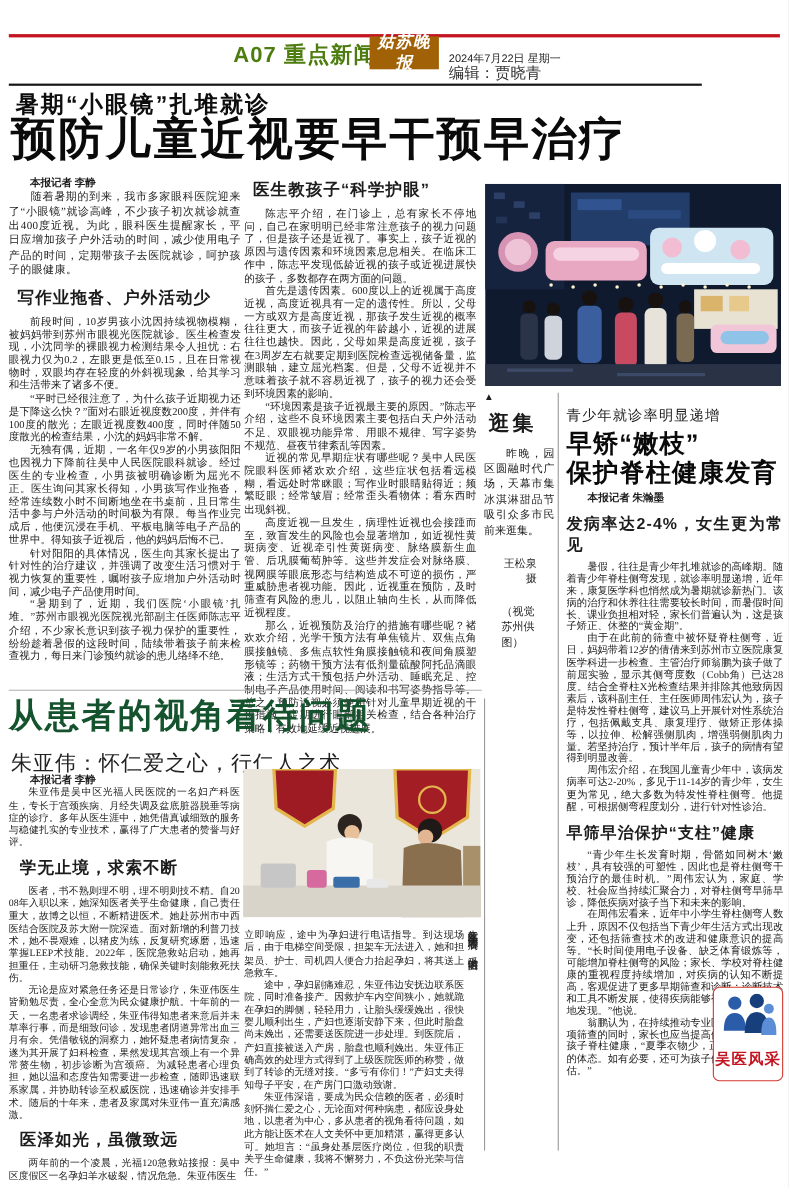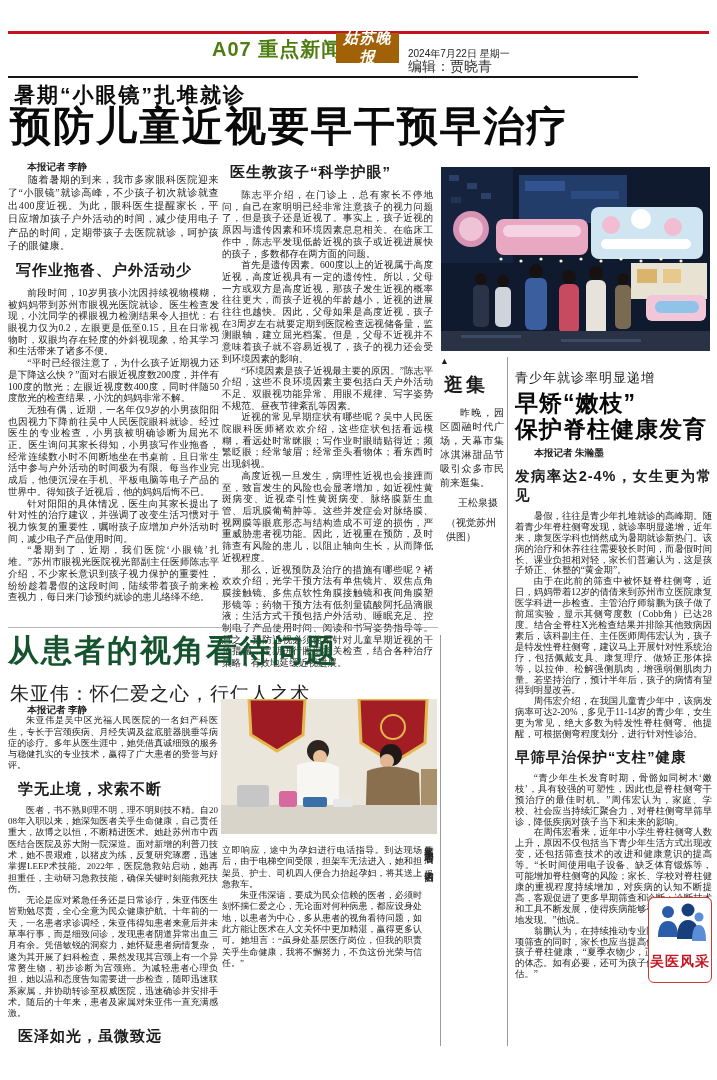--- a/index.html
+++ b/index.html
@@ -28,21 +28,21 @@
       letter-spacing:1px;margin:9px 0 7px 0;padding-left:8px;}
   .col-left{left:8px;top:161px;width:211px;}
   .col-mid{left:222px;top:161px;width:211px;}
   
   .market-photo{left:441px;top:167px;width:269px;height:184px;overflow:hidden;}
   .sidebar{left:440px;top:356px;width:64px;text-align:justify;}
   .sidebar .marker{font-size:9px;line-height:10px;}
   .sidebar .label{font-family:Liberation Sans, sans-serif;font-weight:bold;font-size:19px;
                   letter-spacing:3px;margin:6px 0 8px 4px;}
   .sidebar .cap{font-size:10px;line-height:14px;text-indent:2em;word-break:break-all;margin:0;}
-  .sidebar .credit{font-size:10px;line-height:14px;text-align:right;margin:6px;}
+  .sidebar .credit{font-size:10px;line-height:14px;text-align:right;margin:16px;}
   .vrule-a{left:507px;top:357px;width:1px;height:689px;background:#9a9a9a;}
   
   .spine{left:515px;top:369px;width:197px;text-align:justify;}
   .spine .kick{font-size:13px;letter-spacing:1px;margin:0 0 3px 0;font-family:"Liberation Sans",sans-serif;}
   .spine h2{font-family:"Liberation Sans",sans-serif;font-weight:bold;font-size:23px;
             line-height:26px;letter-spacing:1px;margin:0 0 6px 0;color:#0a0a0a;}
   .spine .byline{font-size:9.6px;margin-bottom:2px;}
   .spine p{margin:0;text-indent:2em;font-size:9.4px;line-height:10.9px;word-break:break-all;}
   .spine .h3{font-size:14.5px;padding-left:0;margin:8px 0 6px 0;}
   
@@ -197,20 +197,21 @@
   <div class="abs doc-headline sans">从患者的视角看待问题</div>
   <div class="abs doc-subhead">朱亚伟：怀仁爱之心，行仁人之术</div>
 
   <div class="abs doc-col doc-col1">
     <p class="byline">本报记者 李静</p>
     <p>朱亚伟是吴中区光福人民医院的一名妇产科医生，专长于宫颈疾病、月经失调及盆底脏器脱垂等病症的诊疗。多年从医生涯中，她凭借真诚细致的服务与稳健扎实的专业技术，赢得了广大患者的赞誉与好评。</p>
     <div class="h3">学无止境，求索不断</div>
     <p>医者，书不熟则理不明，理不明则技不精。自2008年入职以来，她深知医者关乎生命健康，自己责任重大，故博之以恒，不断精进医术。她赴苏州市中西医结合医院及苏大附一院深造。面对新增的利普刀技术，她不畏艰难，以猪皮为练，反复研究琢磨，迅速掌握LEEP术技能。2022年，医院急救站启动，她再担重任，主动研习急救技能，确保关键时刻能救死扶伤。</p>
     <p>无论是应对紧急任务还是日常诊疗，朱亚伟医生皆勤勉尽责，全心全意为民众健康护航。十年前的一天，一名患者求诊调经，朱亚伟得知患者来意后并未草率行事，而是细致问诊，发现患者阴道异常出血三月有余。凭借敏锐的洞察力，她怀疑患者病情复杂，遂为其开展了妇科检查，果然发现其宫颈上有一个异常赘生物，初步诊断为宫颈癌。为减轻患者心理负担，她以温和态度告知需要进一步检查，随即迅速联系家属，并协助转诊至权威医院，迅速确诊并安排手术。随后的十年来，患者及家属对朱亚伟一直充满感激。</p>
     <div class="h3">医泽如光，虽微致远</div>
+    <p>两年前的一个凌晨，光福120急救站接报：吴中区度假区一名孕妇羊水破裂，情况危急。朱亚伟医生</p>
   </div>
 
   <div class="abs doc-photo">
     <svg width="216" height="135" viewBox="0 0 216 135" xmlns="http://www.w3.org/2000/svg">
       <rect width="216" height="135" fill="#ebe6db"></rect>
       <path d="M28 0 L84 0 L82 36 L56 52 L30 36 Z" fill="#9e1b23" stroke="#e3b64e" stroke-width="3"></path>
       <path d="M138 0 L206 0 L204 44 L172 64 L140 44 Z" fill="#a31d25" stroke="#e3b64e" stroke-width="3"></path>
       <circle cx="172" cy="28" r="12" fill="none" stroke="#e3b64e" stroke-width="2"></circle>
       <circle cx="97" cy="52" r="11" fill="#2b2420"></circle>
         <circle cx="99" cy="58" r="7" fill="#e8c09a"></circle>
@@ -226,20 +227,21 @@
       <rect x="112" y="100" width="20" height="8" rx="2" fill="#e8e8e8"></rect>
     </svg>
   </div>
   <div class="abs doc-caption">
     <span>朱亚伟医生为患者看病。</span>
     <span>受访者供图</span>
   </div>
 
   <div class="abs doc-col doc-col2">
     <p class="noindent">立即响应，途中为孕妇进行电话指导。到达现场后，由于电梯空间受限，担架车无法进入，她和担架员、护士、司机四人便合力抬起孕妇，将其送上急救车。</p>
+    <p>途中，孕妇剧痛难忍，朱亚伟边安抚边联系医院，同时准备接产。因救护车内空间狭小，她就跪在孕妇的脚侧，轻轻用力，让胎头缓缓娩出，很快婴儿顺利出生，产妇也逐渐安静下来，但此时胎盘尚未娩出，还需要送医院进一步处理。到医院后，产妇直接被送入产房，胎盘也顺利娩出。朱亚伟正确高效的处理方式得到了上级医院医师的称赞，做到了转诊的无缝对接。“多亏有你们！”产妇丈夫得知母子平安，在产房门口激动致谢。</p>
     <p>朱亚伟深谙，要成为民众信赖的医者，必须时刻怀揣仁爱之心，无论面对何种病患，都应设身处地，以患者为中心，多从患者的视角看待问题，如此方能让医术在人文关怀中更加精湛，赢得更多认可。她坦言：“虽身处基层医疗岗位，但我的职责关乎生命健康，我将不懈努力，不负这份光荣与信任。”</p>
   </div>
 
   <div class="abs badge">
     <svg width="52" height="44" viewBox="0 0 52 44" xmlns="http://www.w3.org/2000/svg">
       <circle cx="14" cy="9" r="6" fill="#2a5caa"></circle>
         <path d="M4 34 Q4 18 14 18 Q24 18 24 34 Z" fill="#2a5caa"></path>
       <circle cx="34" cy="7" r="6.5" fill="#173f7c"></circle>
         <path d="M23 36 Q23 17 34 17 Q45 17 45 36 Z" fill="#173f7c"></path>
       <circle cx="45" cy="14" r="4.5" fill="#5b8ed6"></circle>

